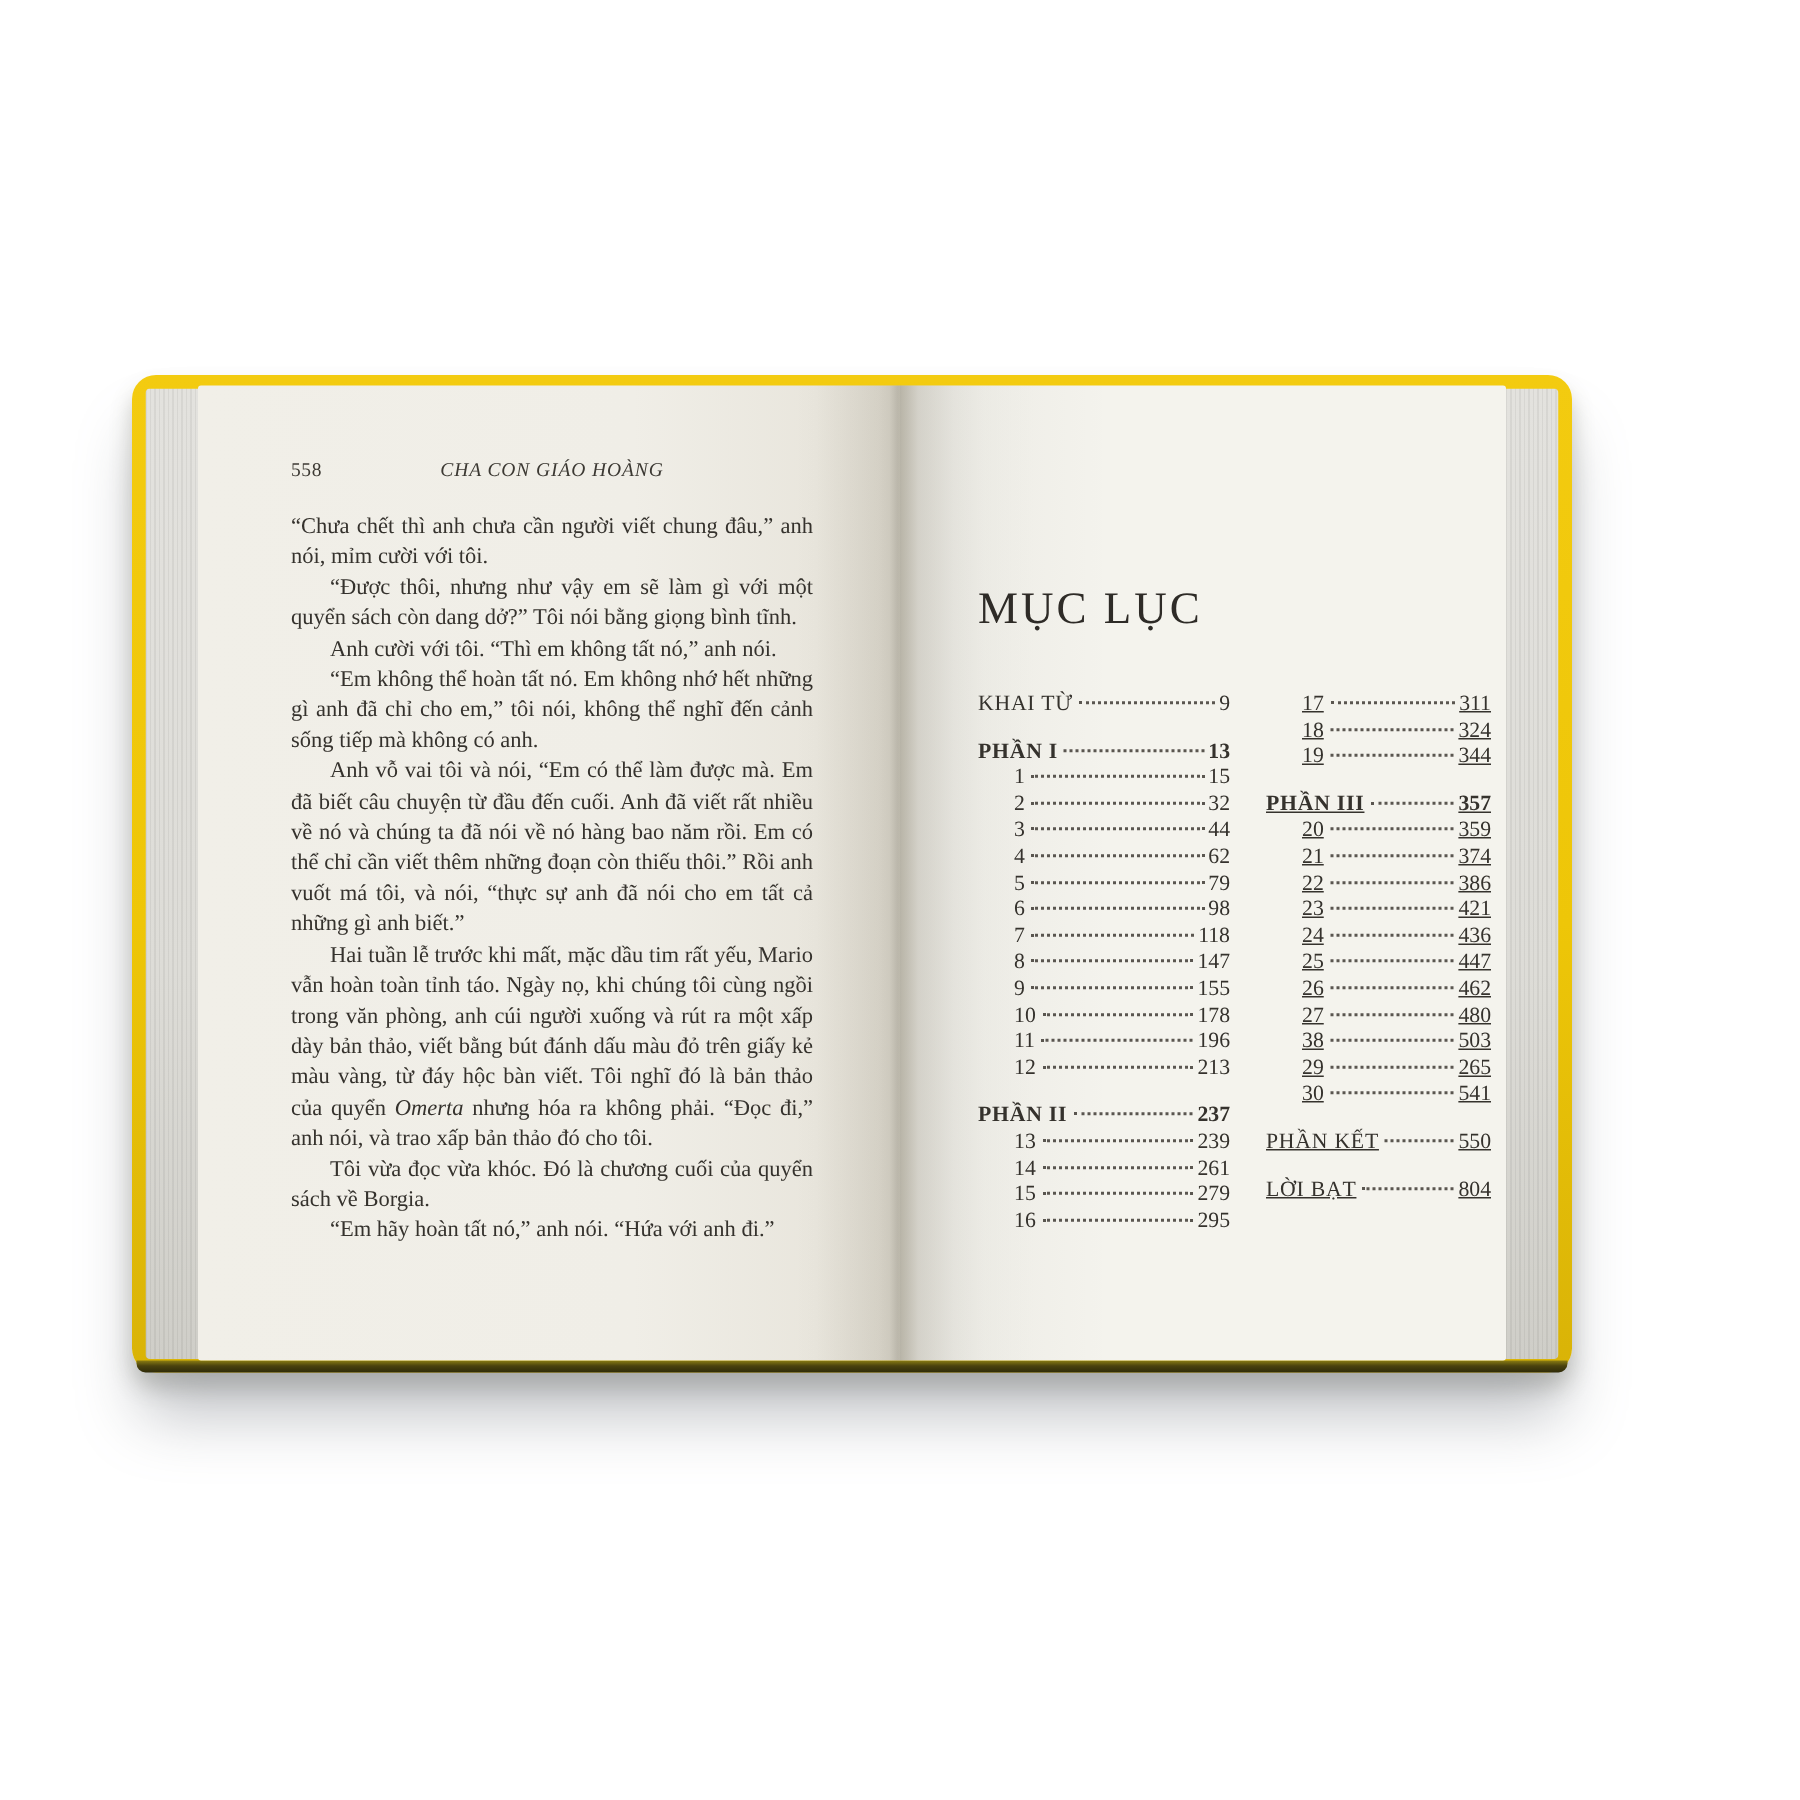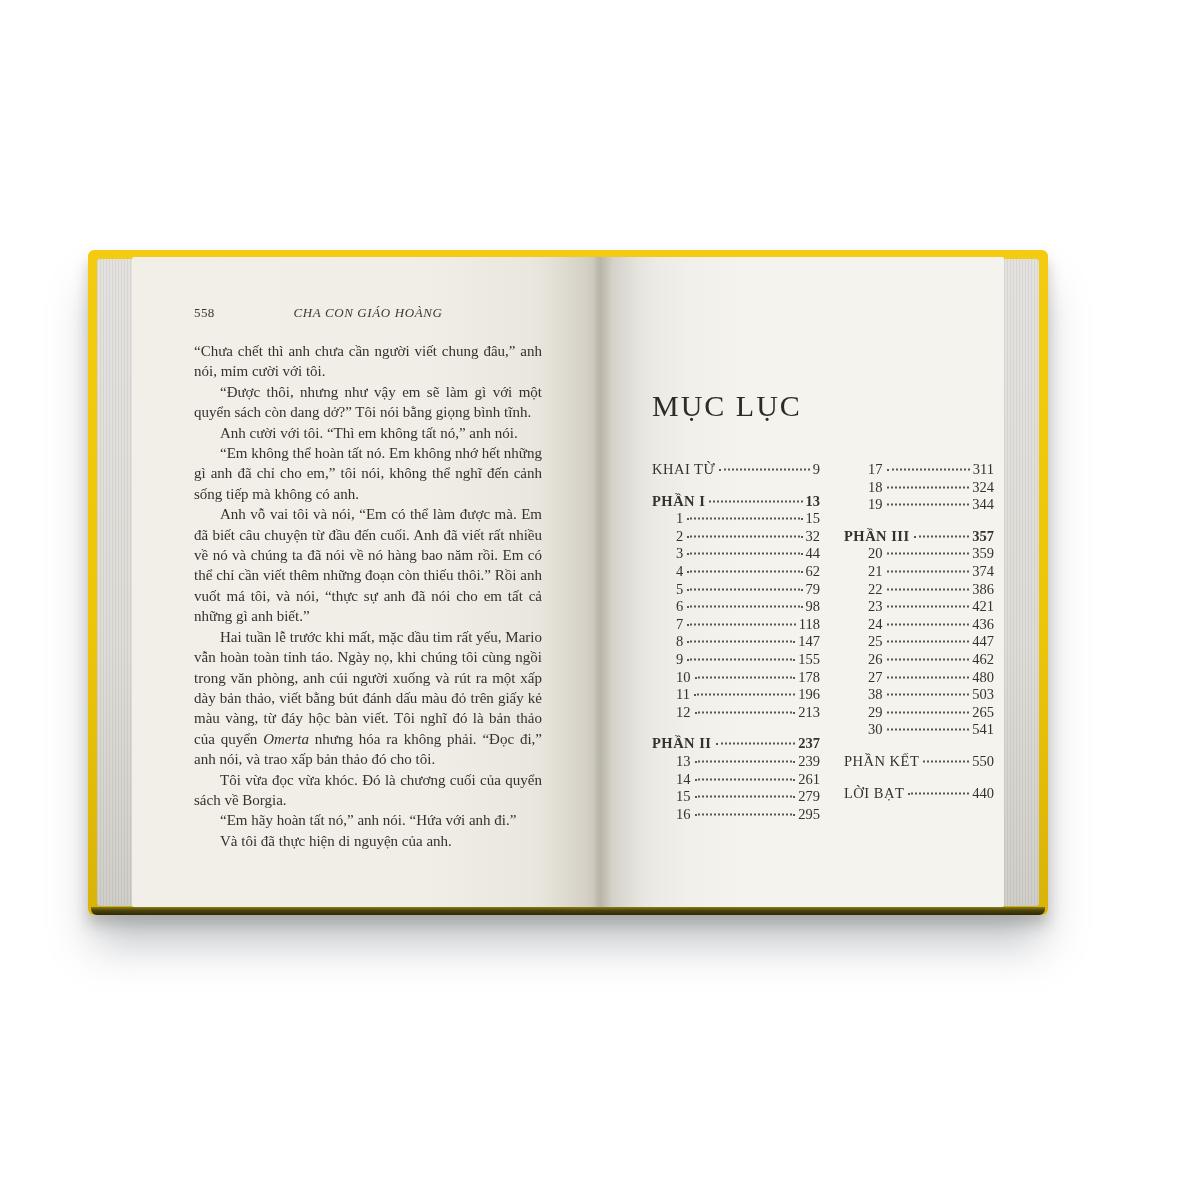--- a/index.html
+++ b/index.html
@@ -4,21 +4,21 @@
 <style>
   html,body{margin:0;padding:0;}
   .scene{
     position:relative;width:1200px;height:1200px;background:#ffffff;overflow:hidden;
     font-family:"Liberation Serif","DejaVu Serif",serif;
   }
   
   .book{
     position:absolute;left:88px;top:250px;width:960px;height:665px;
     background:linear-gradient(180deg,#f3cb10 0%,#eec608 55%,#d9b307 100%);
-    border-radius:6px;
+    border-radius:16px;
     box-shadow:0 34px 42px -6px rgba(125,129,138,.48),0 10px 14px rgba(90,90,70,.30);
   }
   .cover-bottom-edge{
     position:absolute;left:3px;right:3px;bottom:0;height:8px;
     background:linear-gradient(180deg,#8a7c12 0%,#4a420e 45%,#2e2a08 100%);
     border-radius:0 0 6px 6px;
   }
   .deckle{
     position:absolute;top:9px;bottom:9px;width:38px;
     background:
@@ -65,21 +65,21 @@
   .pr-title{
     position:absolute;top:132px;left:52px;width:342px;text-align:left;
     font-size:30px;letter-spacing:2px;color:#2e2b27;font-weight:500;
   }
   .toc{
     position:absolute;top:204px;left:52px;width:342px;
     display:flex;gap:24px;font-size:14.5px;color:#35322d;
   }
   .toc-col{display:flex;flex-direction:column;}
   .toc-col-left{width:168px;}
-  .toc-col-right{width:150px;}
+  .toc-col-right{width:150px;text-decoration:underline;}
   .toc-row{display:flex;align-items:baseline;margin-bottom:1.6px;line-height:16px;}
   .toc-row.gap{margin-top:14px;}
   .toc-row.chapter{padding-left:24px;}
   .toc-row.section .lbl{letter-spacing:.5px;}
   .toc-row.bold .lbl,.toc-row.bold .pg{font-weight:bold;}
   .toc-row .dots{
     flex:1;margin:0 3px 0 4px;
     border-bottom:2px dotted #5a5650;
     transform:translateY(-3.5px);
     min-width:12px;
@@ -103,21 +103,20 @@
       </div>
       <div class="pl-body">
           <p class="noindent"><span>“Chưa chết thì anh chưa cần người viết chung đâu,” anh nói, mỉm cười với tôi.</span></p>
           <p><span>“Được thôi, nhưng như vậy em sẽ làm gì với một quyển sách còn dang dở?” Tôi nói bằng giọng bình tĩnh.</span></p>
           <p><span>Anh cười với tôi. “Thì em không tất nó,” anh nói.</span></p>
           <p><span>“Em không thể hoàn tất nó. Em không nhớ hết những gì anh đã chỉ cho em,” tôi nói, không thể nghĩ đến cảnh sống tiếp mà không có anh.</span></p>
           <p><span>Anh vỗ vai tôi và nói, “Em có thể làm được mà. Em đã biết câu chuyện từ đầu đến cuối. Anh đã viết rất nhiều về nó và chúng ta đã nói về nó hàng bao năm rồi. Em có thể chỉ cần viết thêm những đoạn còn thiếu thôi.” Rồi anh vuốt má tôi, và nói, “thực sự anh đã nói cho em tất cả những gì anh biết.”</span></p>
           <p><span>Hai tuần lễ trước khi mất, mặc dầu tim rất yếu, Mario vẫn hoàn toàn tỉnh táo. Ngày nọ, khi chúng tôi cùng ngồi trong văn phòng, anh cúi người xuống và rút ra một xấp dày bản thảo, viết bằng bút đánh dấu màu đỏ trên giấy kẻ màu vàng, từ đáy hộc bàn viết. Tôi nghĩ đó là bản thảo của quyển </span><span class="it">Omerta</span><span> nhưng hóa ra không phải. “Đọc đi,” anh nói, và trao xấp bản thảo đó cho tôi.</span></p>
           <p><span>Tôi vừa đọc vừa khóc. Đó là chương cuối của quyển sách về Borgia.</span></p>
           <p><span>“Em hãy hoàn tất nó,” anh nói. “Hứa với anh đi.”</span></p>
-          <p><span>Và tôi đã thực hiện di nguyện của anh.</span></p>
         </div>
     </div>
 
     <div class="page page-right">
       <div class="pr-title">MỤC LỤC</div>
       <div class="toc">
         <div class="toc-col toc-col-left">
             <div class="toc-row section">
               <span class="lbl">KHAI TỪ</span>
               <span class="dots"></span>
@@ -291,21 +290,21 @@
               <span class="pg">541</span>
             </div>
             <div class="toc-row section gap">
               <span class="lbl">PHẦN KẾT</span>
               <span class="dots"></span>
               <span class="pg">550</span>
             </div>
             <div class="toc-row section gap">
               <span class="lbl">LỜI BẠT</span>
               <span class="dots"></span>
-              <span class="pg">440</span>
+              <span class="pg">804</span>
             </div>
           </div>
       </div>
     </div>
 
     <div class="gutter-shade"></div>
   </div>
 </div>
 
 </body></html>

